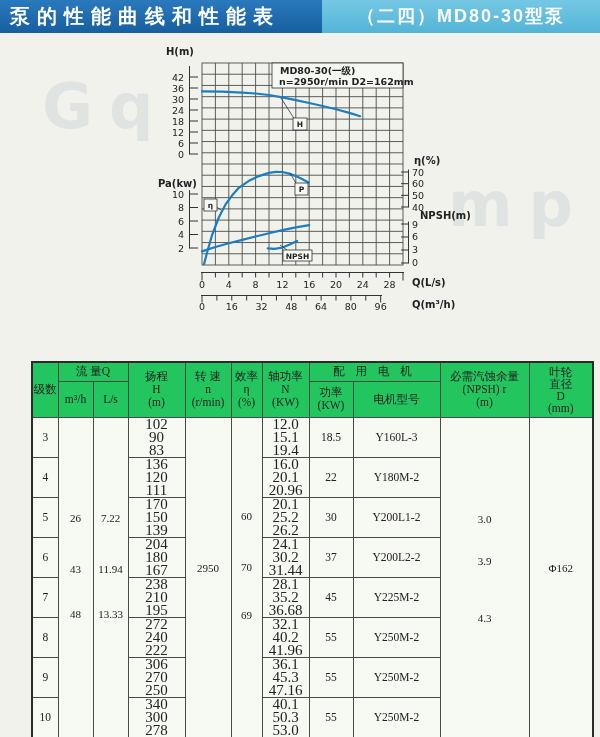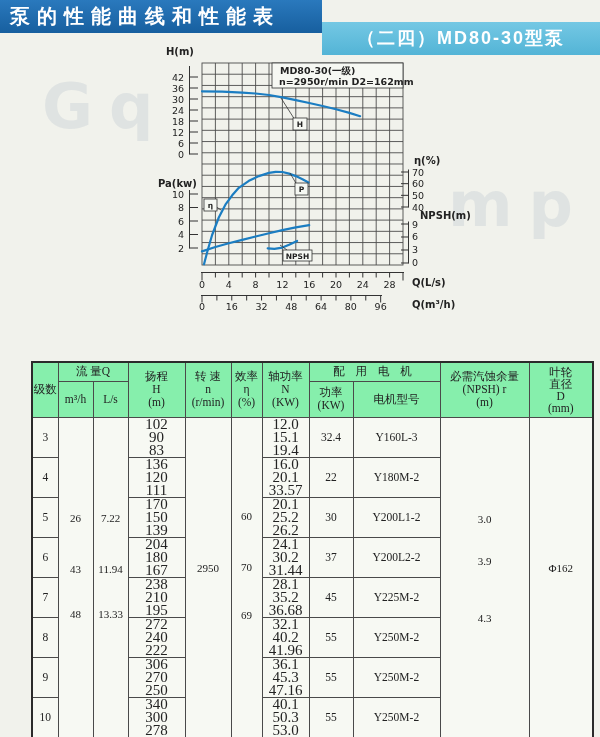--- a/index.html
+++ b/index.html
@@ -5,42 +5,42 @@
   html,body{margin:0;padding:0;}
   .page{position:relative;width:600px;height:737px;background:#f1f2ec;overflow:hidden;
         font-family:"Liberation Serif","DejaVu Serif",serif;color:#222;}
   
   .banner{position:absolute;top:0;left:0;width:600px;height:33px;}
   .banner-left{position:absolute;left:0;top:0;width:322px;height:33px;background:linear-gradient(#2a79bd,#175f9f);
                color:#fff;font-family:"Liberation Sans","DejaVu Sans",sans-serif;font-weight:bold;
                font-size:20px;line-height:33px;padding-left:10px;letter-spacing:7px;box-sizing:border-box;white-space:nowrap;}
   .banner-right{position:absolute;left:322px;top:0;width:278px;height:33px;background:linear-gradient(#74c8e4,#53b4d6);
                color:#fff;font-family:"Liberation Sans","DejaVu Sans",sans-serif;font-weight:bold;
-               font-size:18px;line-height:33px;text-align:center;letter-spacing:2px;white-space:nowrap;margin-top:22px;}
+               font-size:18px;line-height:33px;text-align:center;letter-spacing:2px;white-space:nowrap;}
   
   .wm{position:absolute;color:rgba(110,135,160,0.13);font:bold 62px "DejaVu Sans",sans-serif;
       letter-spacing:16px;pointer-events:none;}
   
   #chart{position:absolute;left:0;top:40px;}
   #chart .grid{stroke:#4c4c4c;stroke-width:0.9;fill:none;}
   #chart .ax{stroke:#333;stroke-width:1;fill:none;}
   #chart .curve{stroke:#1b7dc2;stroke-width:2.2;fill:none;stroke-linecap:round;stroke-linejoin:round;}
   #chart text{fill:#222;font-family:"DejaVu Sans","Liberation Sans",sans-serif;}
   #chart .tk{font-size:9.5px;}
   #chart .axt{font-size:10px;font-weight:bold;}
   #chart .tt{font-size:9.5px;font-weight:bold;}
   #chart .lb{font-size:7.5px;font-weight:bold;}
   #chart .lbox{fill:#f6f8f3;stroke:#333;stroke-width:0.8;}
   #chart .ldr{stroke:#333;stroke-width:0.8;}
   
   #ptable{position:absolute;left:31px;top:361px;border-collapse:collapse;table-layout:fixed;
           background:#f7f9f3;border:2px solid #2b2b2b;}
   #ptable td,#ptable th{border:1px solid #4a4a4a;padding:0;text-align:center;vertical-align:middle;
           font-weight:normal;font-size:11.5px;line-height:13px;overflow:hidden;}
-  #ptable th{background:#86efac;}
+  #ptable th{background:#22c55e;}
   #ptable .tri div{font-size:15px;line-height:13px;}
   #ptable .rel{position:relative;width:100%;height:316px;}
   #ptable .mv{position:absolute;left:0;width:100%;text-align:center;transform:translateY(-50%);font-size:11px;}
   .sp2{letter-spacing:4px;}
 </style>
 </head>
 <body>
 
 <div class="page">
 
@@ -321,21 +321,21 @@
               <span class="mv" style="top: 97px;">60</span>
               <span class="mv" style="top: 148px;">70</span>
               <span class="mv" style="top: 196px;">69</span>
             </div>
           </td>
           <td class="tri">
             <div>12.0</div>
             <div>15.1</div>
             <div>19.4</div>
           </td>
-          <td>32.4</td>
+          <td>18.5</td>
           <td>Y160L-3</td>
           <td rowspan="8">
             <div class="rel">
               <span class="mv" style="top: 100px;">3.0</span>
               <span class="mv" style="top: 142px;">3.9</span>
               <span class="mv" style="top: 199px;">4.3</span>
             </div>
           </td>
           <td rowspan="8">
             <div class="rel">
@@ -346,21 +346,21 @@
         <tr style="height: 39.6px;">
           <td>4</td>
           <td class="tri">
             <div>136</div>
             <div>120</div>
             <div>111</div>
           </td>
           <td class="tri">
             <div>16.0</div>
             <div>20.1</div>
-            <div>33.57</div>
+            <div>20.96</div>
           </td>
           <td>22</td>
           <td>Y180M-2</td>
         </tr>
         <tr style="height: 39.6px;">
           <td>5</td>
           <td class="tri">
             <div>170</div>
             <div>150</div>
             <div>139</div>

